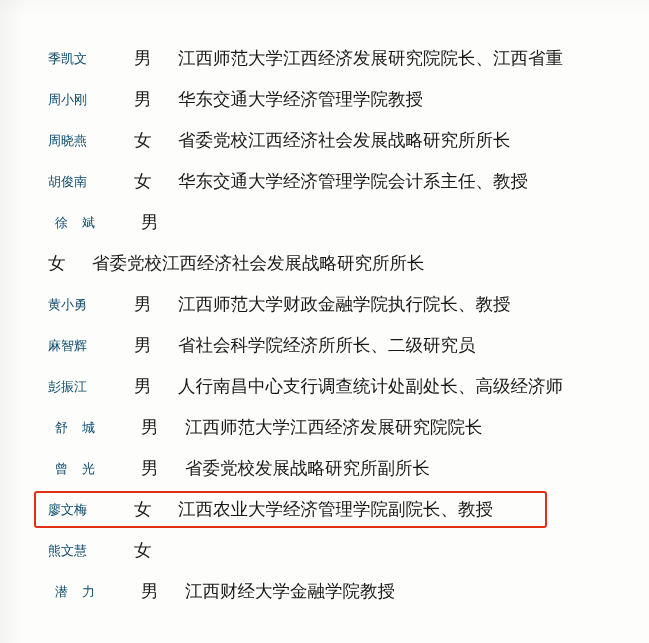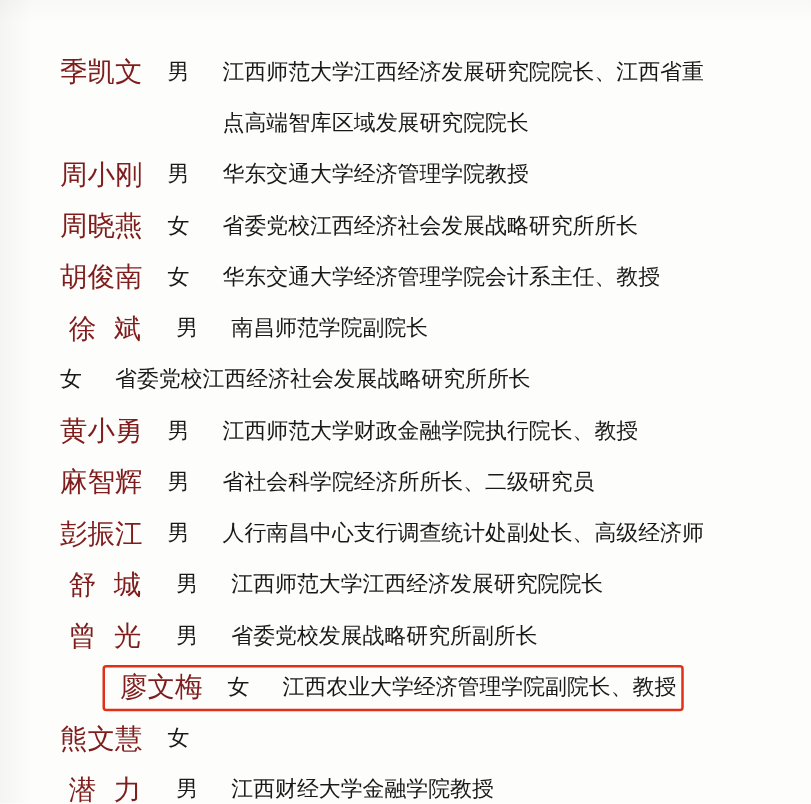--- a/index.html
+++ b/index.html
@@ -37,23 +37,23 @@
   }
   .row {
     display: flex;
     align-items: flex-start;
     padding: 0 0 0 48px;
     position: relative;
   }
   .name {
     width: 86px;
     flex: 0 0 86px;
-    font-size: 22px;
+    font-size: 13px;
     line-height: 41px;
-    color: #7f1d1d;
+    color: #0c4a6e;
     letter-spacing: 0px;
     white-space: nowrap;
   }
   
   .name.sparse {
     letter-spacing: 14px;
     padding-left: 7px;
   }
   .gender {
     width: 44px;
@@ -73,62 +73,60 @@
   .title .l2 {
     display: block;
   }
   .row.two-line .name,
   .row.two-line .gender {
     line-height: 41px;
   }
   
   .row.highlight {
     z-index: 3;
-    margin-left: 48px;
   }
   .hl-box {
     position: absolute;
     left: 34px;
     right: 102px;
     top: 2px;
     bottom: 2px;
     border: 2.5px solid #e03018;
     border-radius: 3px;
     pointer-events: none;
   }
 </style>
 </head>
 <body>
 
 <div id="page">
   <div id="roster" style="padding-top: 38px;">
       <div class="row two-line">
         <div class="name">季凯文</div>
         <div class="gender">男</div>
-        <div class="title"><span class="l1">江西师范大学江西经济发展研究院院长、江西省重</span><span class="l2">点高端智库区域发展研究院院长</span></div>
+        <div class="title"><span class="l1">江西师范大学江西经济发展研究院院长、江西省重</span></div>
       </div>
       <div class="row">
         <div class="name">周小刚</div>
         <div class="gender">男</div>
         <div class="title"><span class="l1">华东交通大学经济管理学院教授</span></div>
       </div>
       <div class="row">
         <div class="name">周晓燕</div>
         <div class="gender">女</div>
         <div class="title"><span class="l1">省委党校江西经济社会发展战略研究所所长</span></div>
       </div>
       <div class="row">
         <div class="name">胡俊南</div>
         <div class="gender">女</div>
         <div class="title"><span class="l1">华东交通大学经济管理学院会计系主任、教授</span></div>
       </div>
       <div class="row">
         <div class="name sparse">徐斌</div>
         <div class="gender">男</div>
-        <div class="title"><span class="l1">南昌师范学院副院长</span></div>
       </div>
       <div class="row">
         <div class="gender">女</div>
         <div class="title"><span class="l1">省委党校江西经济社会发展战略研究所所长</span></div>
       </div>
       <div class="row">
         <div class="name">黄小勇</div>
         <div class="gender">男</div>
         <div class="title"><span class="l1">江西师范大学财政金融学院执行院长、教授</span></div>
       </div>

